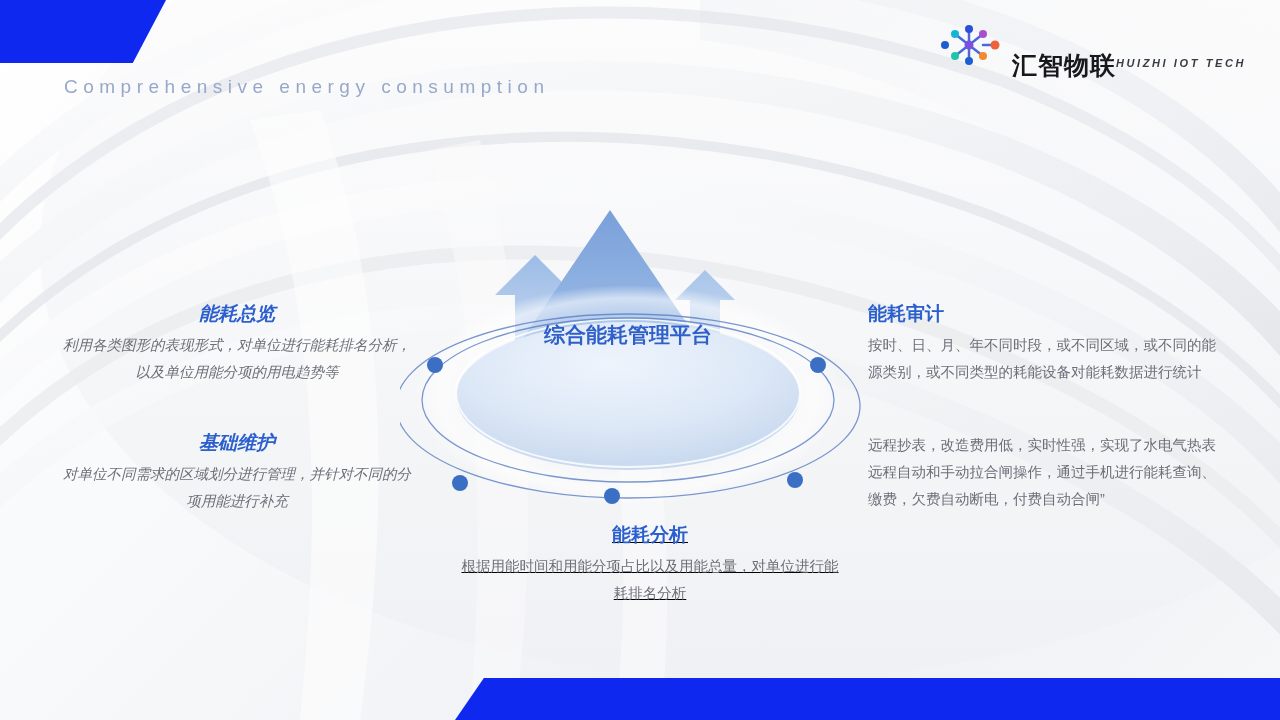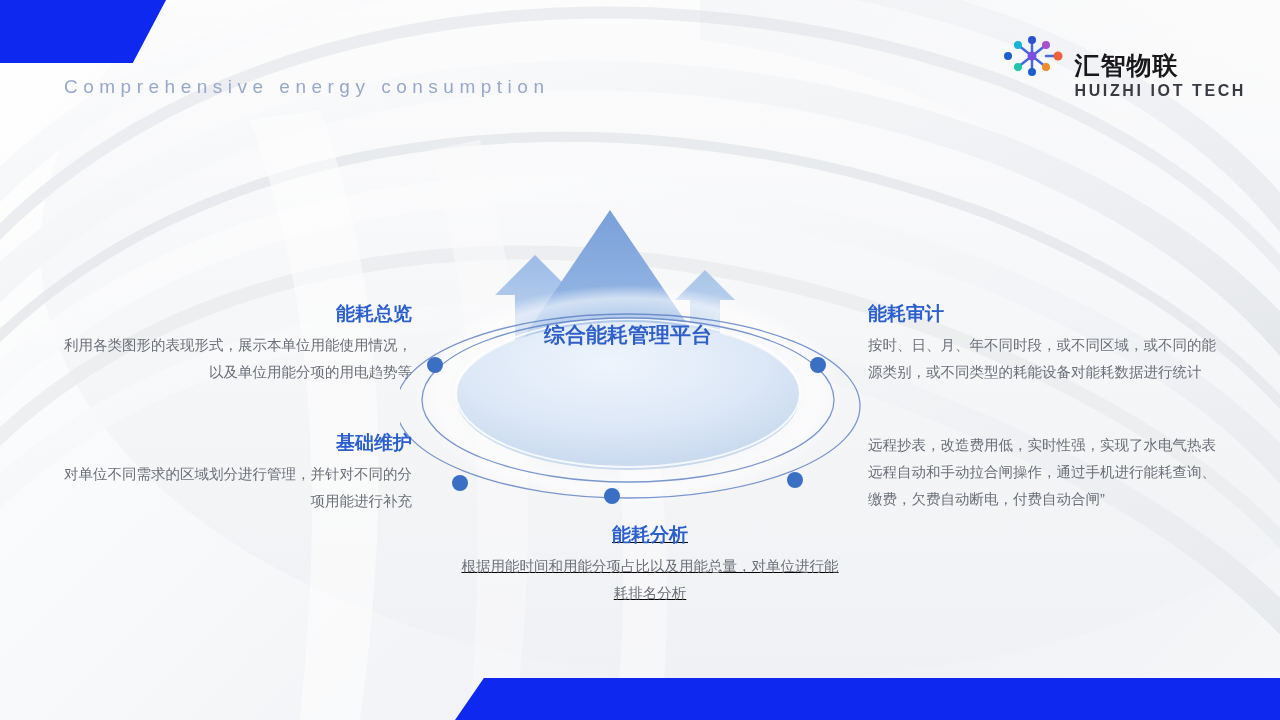--- a/index.html
+++ b/index.html
@@ -43,44 +43,44 @@
     font-size:19px;color:#98a8c9;letter-spacing:5.5px;
     margin:10px 0 0 0;white-space:nowrap;font-weight:300;
   }
 
   
   .logo{
     position:absolute;right:34px;top:12px;
     display:flex;align-items:center;gap:10px;
   }
   .logo-mark{width:62px;height:44px;flex:0 0 auto;}
-  .logo-text{display:flex;flex-direction:column;line-height:1;margin-top:41px;}
+  .logo-text{display:flex;flex-direction:row;line-height:1;margin-top:41px;}
   .logo-cn{
     font-size:25px;font-weight:bold;color:#18181c;letter-spacing:1px;
     font-family:"DejaVu Sans",sans-serif;
   }
   .logo-en{
-    font-size:16px;color:#3a3a42;letter-spacing:2.6px;
-    margin-top:5px;font-weight:bold;
+    font-size:11px;color:#3a3a42;letter-spacing:2.6px;
+    margin-top:5px;font-style:italic;font-weight:bold;
   }
 
   
   .center-graphic{position:absolute;left:400px;top:200px;width:500px;height:330px;}
 
   
   .block{position:absolute;}
   .blk-head{
     font-size:19px;font-weight:bold;color:#2b5fce;margin:0 0 6px 0;
     line-height:1.2;
   }
   .blk-body{
     font-size:14.5px;color:#6b6f78;line-height:1.85;margin:0;
     font-weight:300;
   }
-  .align-right{text-align:right;}
+  .align-right{text-align:center;font-style:italic;}
   .align-left{text-align:left;}
   .align-center{text-align:center;}
 
   .blk-overview{left:62px;top:303px;width:350px;}
   .blk-maint  {left:62px;top:432px;width:350px;}
   .blk-audit  {left:868px;top:303px;width:360px;}
   .blk-prepay {left:868px;top:432px;width:360px;}
   .blk-analysis{left:455px;top:524px;width:390px;text-decoration:underline;}
 </style>
 </head>
@@ -216,21 +216,21 @@
       <circle cx="212" cy="296" r="8" fill="#3a6fc4"></circle>
       <circle cx="395" cy="280" r="8" fill="#3a6fc4"></circle>
       <circle cx="418" cy="165" r="8" fill="#3a6fc4"></circle>
     </g>
 
     <text x="228" y="142" text-anchor="middle" font-family="DejaVu Sans, sans-serif" font-size="21" font-weight="bold" fill="#2f5fc8">综合能耗管理平台</text>
   </svg>
 
   <div class="block blk-overview align-right">
     <p class="blk-head">能耗总览</p>
-    <p class="blk-body">利用各类图形的表现形式，展示本单位用能使用情况，以及单位用能分项的用电趋势等</p>
+    <p class="blk-body">利用各类图形的表现形式，对单位进行能耗排名分析，以及单位用能分项的用电趋势等</p>
   </div>
 
   <div class="block blk-audit align-left">
     <p class="blk-head">能耗审计</p>
     <p class="blk-body">按时、日、月、年不同时段，或不同区域，或不同的能源类别，或不同类型的耗能设备对能耗数据进行统计</p>
   </div>
 
   <div class="block blk-maint align-right">
     <p class="blk-head">基础维护</p>
     <p class="blk-body">对单位不同需求的区域划分进行管理，并针对不同的分项用能进行补充</p>

